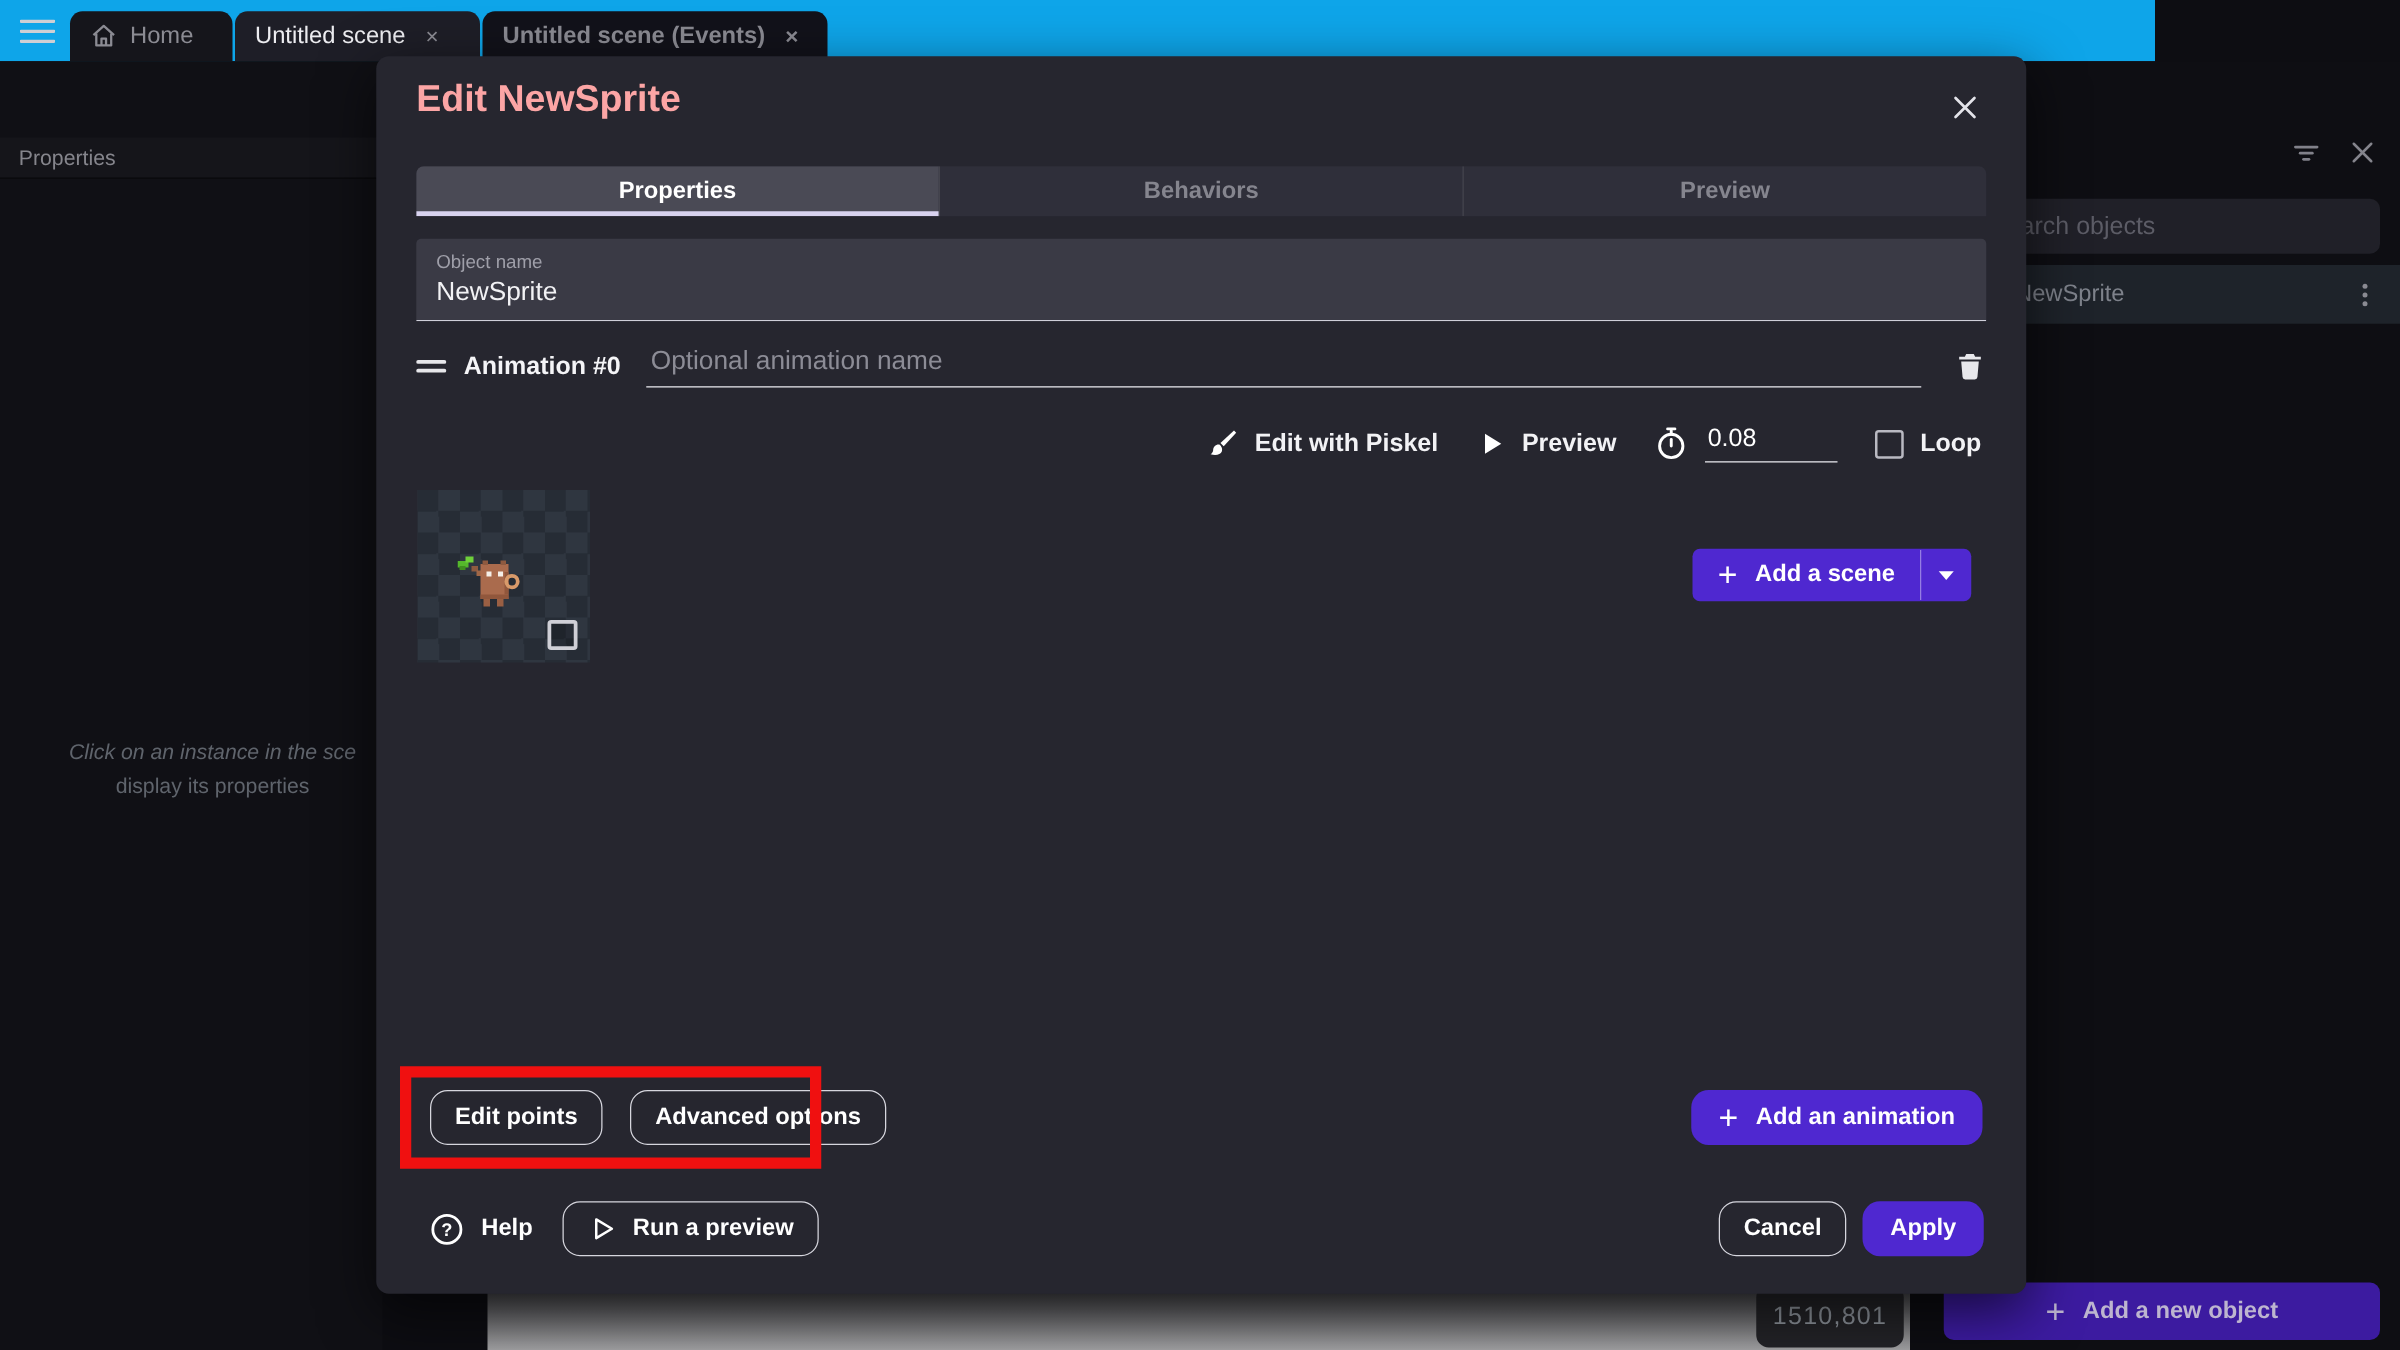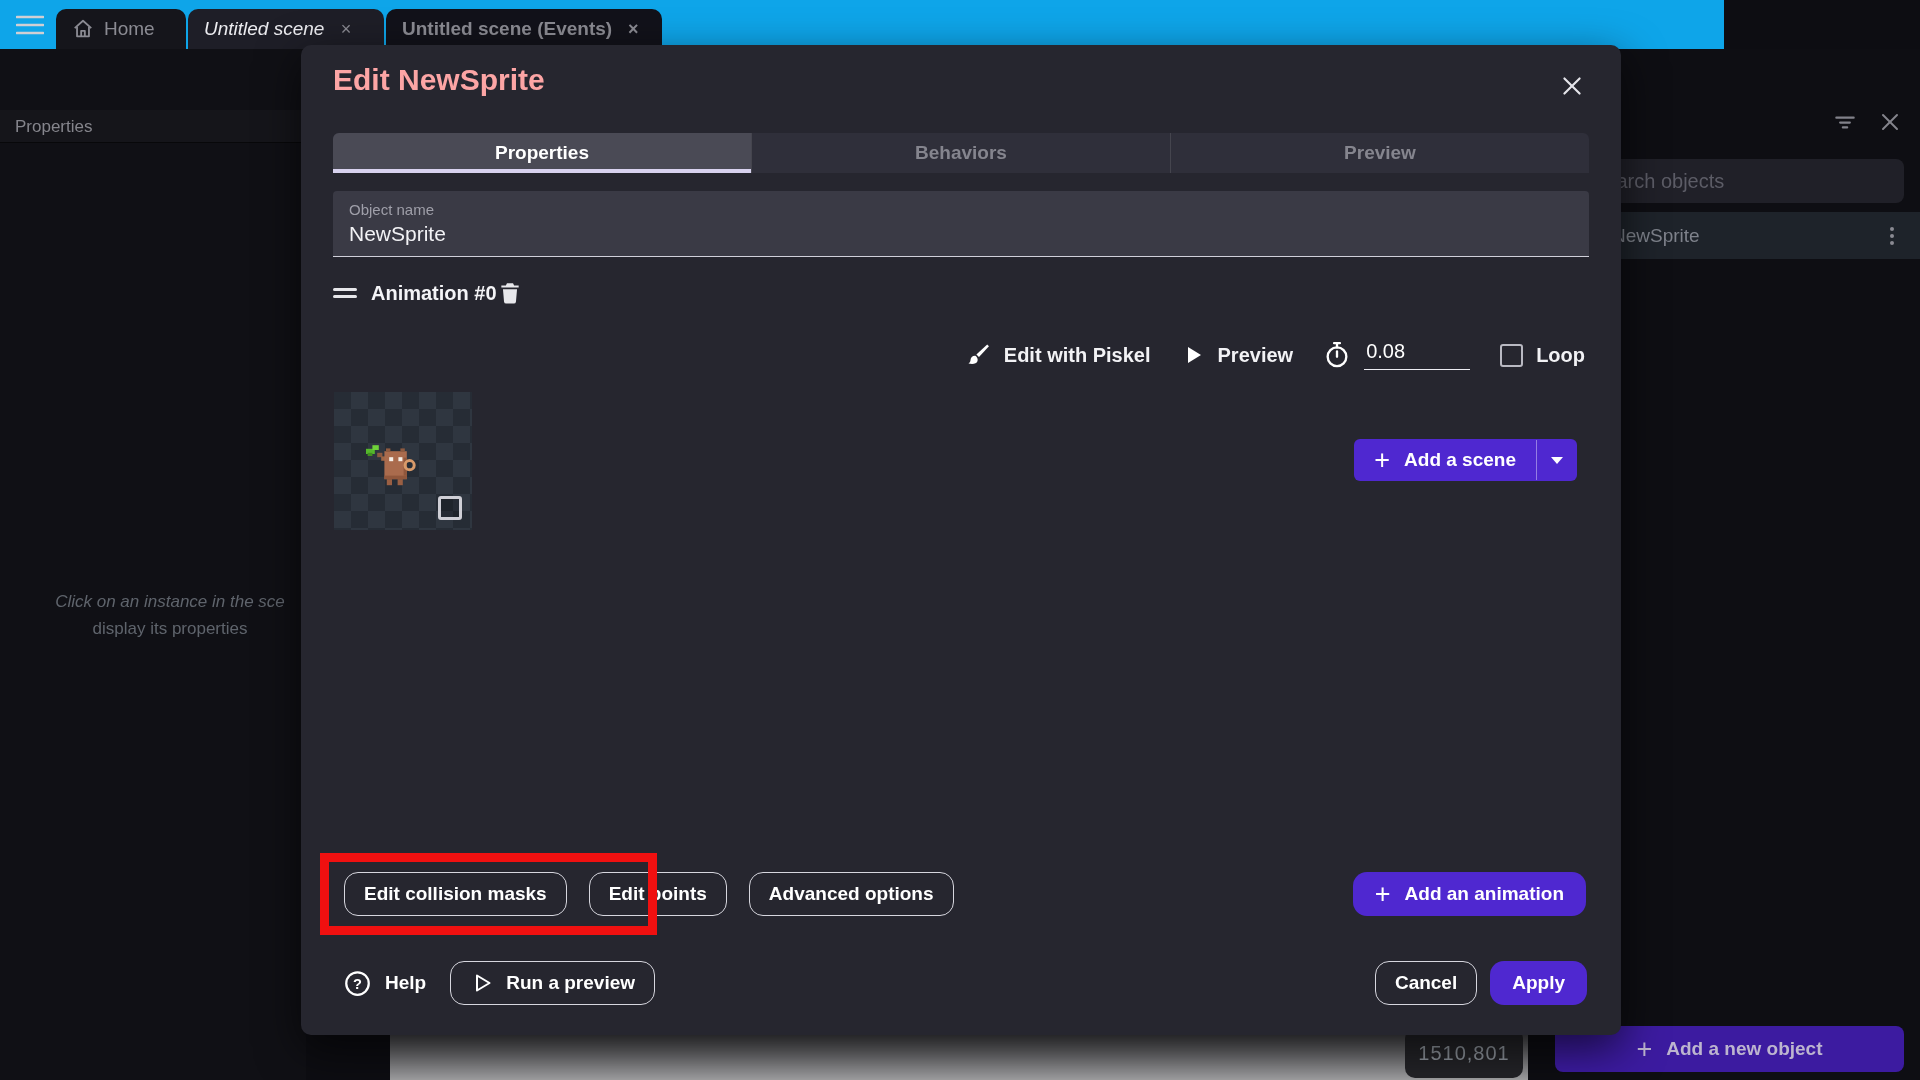--- a/index.html
+++ b/index.html
@@ -7,21 +7,21 @@
     font-family:"Liberation Sans", sans-serif; }
   .abs { position:absolute; }
   svg { display:block; }
 
   
   #app { position:absolute; inset:0; }
   .tabbar { position:absolute; left:0; top:0; width:1724px; height:49px; background:#0ea5e9; }
   .tab { position:absolute; top:9px; height:40px; display:flex; align-items:center; gap:10px;
     padding:0 16px; border-radius:10px 10px 0 0; font-size:19px; color:#8b8b93; }
   .tab .x { font-size:18px; color:#8b8b93; margin-left:6px; cursor:pointer; }
-  .tab.active { background:#1e1e27; color:#ececf0;font-style:italic; }
+  .tab.active { background:#1e1e27; color:#ececf0; }
 
   .leftpanel { position:absolute; left:0; top:49px; width:306px; height:1031px; background:#101015; }
   .lp-head { position:absolute; left:0; top:61px; width:340px; height:33px; background:#15151a;
     border-bottom:1px solid #08080a; color:#85858c; font-size:17px; line-height:33px; padding-left:15px; }
   .lp-msg { position:absolute; left:0; top:539px; width:340px; text-align:center; color:#5f646c;
     font-size:17px; line-height:27px; }
 
   .rightpanel { position:absolute; left:1560px; top:49px; width:360px; height:1031px; background:#0e0e13; }
   .searchbox { position:absolute; left:16px; top:110px; width:328px; height:44px; background:#202028;
     border:none; border-radius:8px; color:#d8d8de; font-size:20px; padding:0 16px; outline:none;
@@ -273,20 +273,21 @@
       <div class="lbl">Object name</div>
       <div class="val">NewSprite</div>
     </div>
 
     <div class="animrow">
       <span class="draghandle">
           <i></i>
           <i></i>
         </span>
       <span class="alabel">Animation #0</span>
+      <input class="animname" placeholder="Optional animation name" style="">
       <span style="color:#e8e8ec; cursor:pointer;">
         <svg width="26" height="26" viewBox="0 0 24 24" fill="currentColor">
             <path d="M9.2 3 h5.6 l1 2 H20 v2 H4 V5 h4.2 z"></path>
             <path d="M5.5 8.5 h13 l-1 11.5 a2 2 0 0 1 -2 1.8 H8.5 a2 2 0 0 1 -2 -1.8 z"></path>
           </svg>
       </span>
     </div>
 
     <div class="piskelrow">
       <div class="pr-item">
@@ -351,21 +352,20 @@
       </div>
       <div class="sep"></div>
       <div class="dd">
         <svg width="18" height="14" viewBox="0 0 18 14" fill="#fff">
             <polygon points="3,4 9,11 15,4"></polygon>
           </svg>
       </div>
     </div>
 
     <div class="editbtns">
-      <button class="obtn">Edit collision masks</button>
       <button class="obtn">Edit points</button>
       <button class="obtn">Advanced options</button>
     </div>
 
     <button class="pbtn addanim">
       <span class="plus">+</span>
       <span>Add an animation</span>
     </button>
 
     <div class="redbox"></div>

